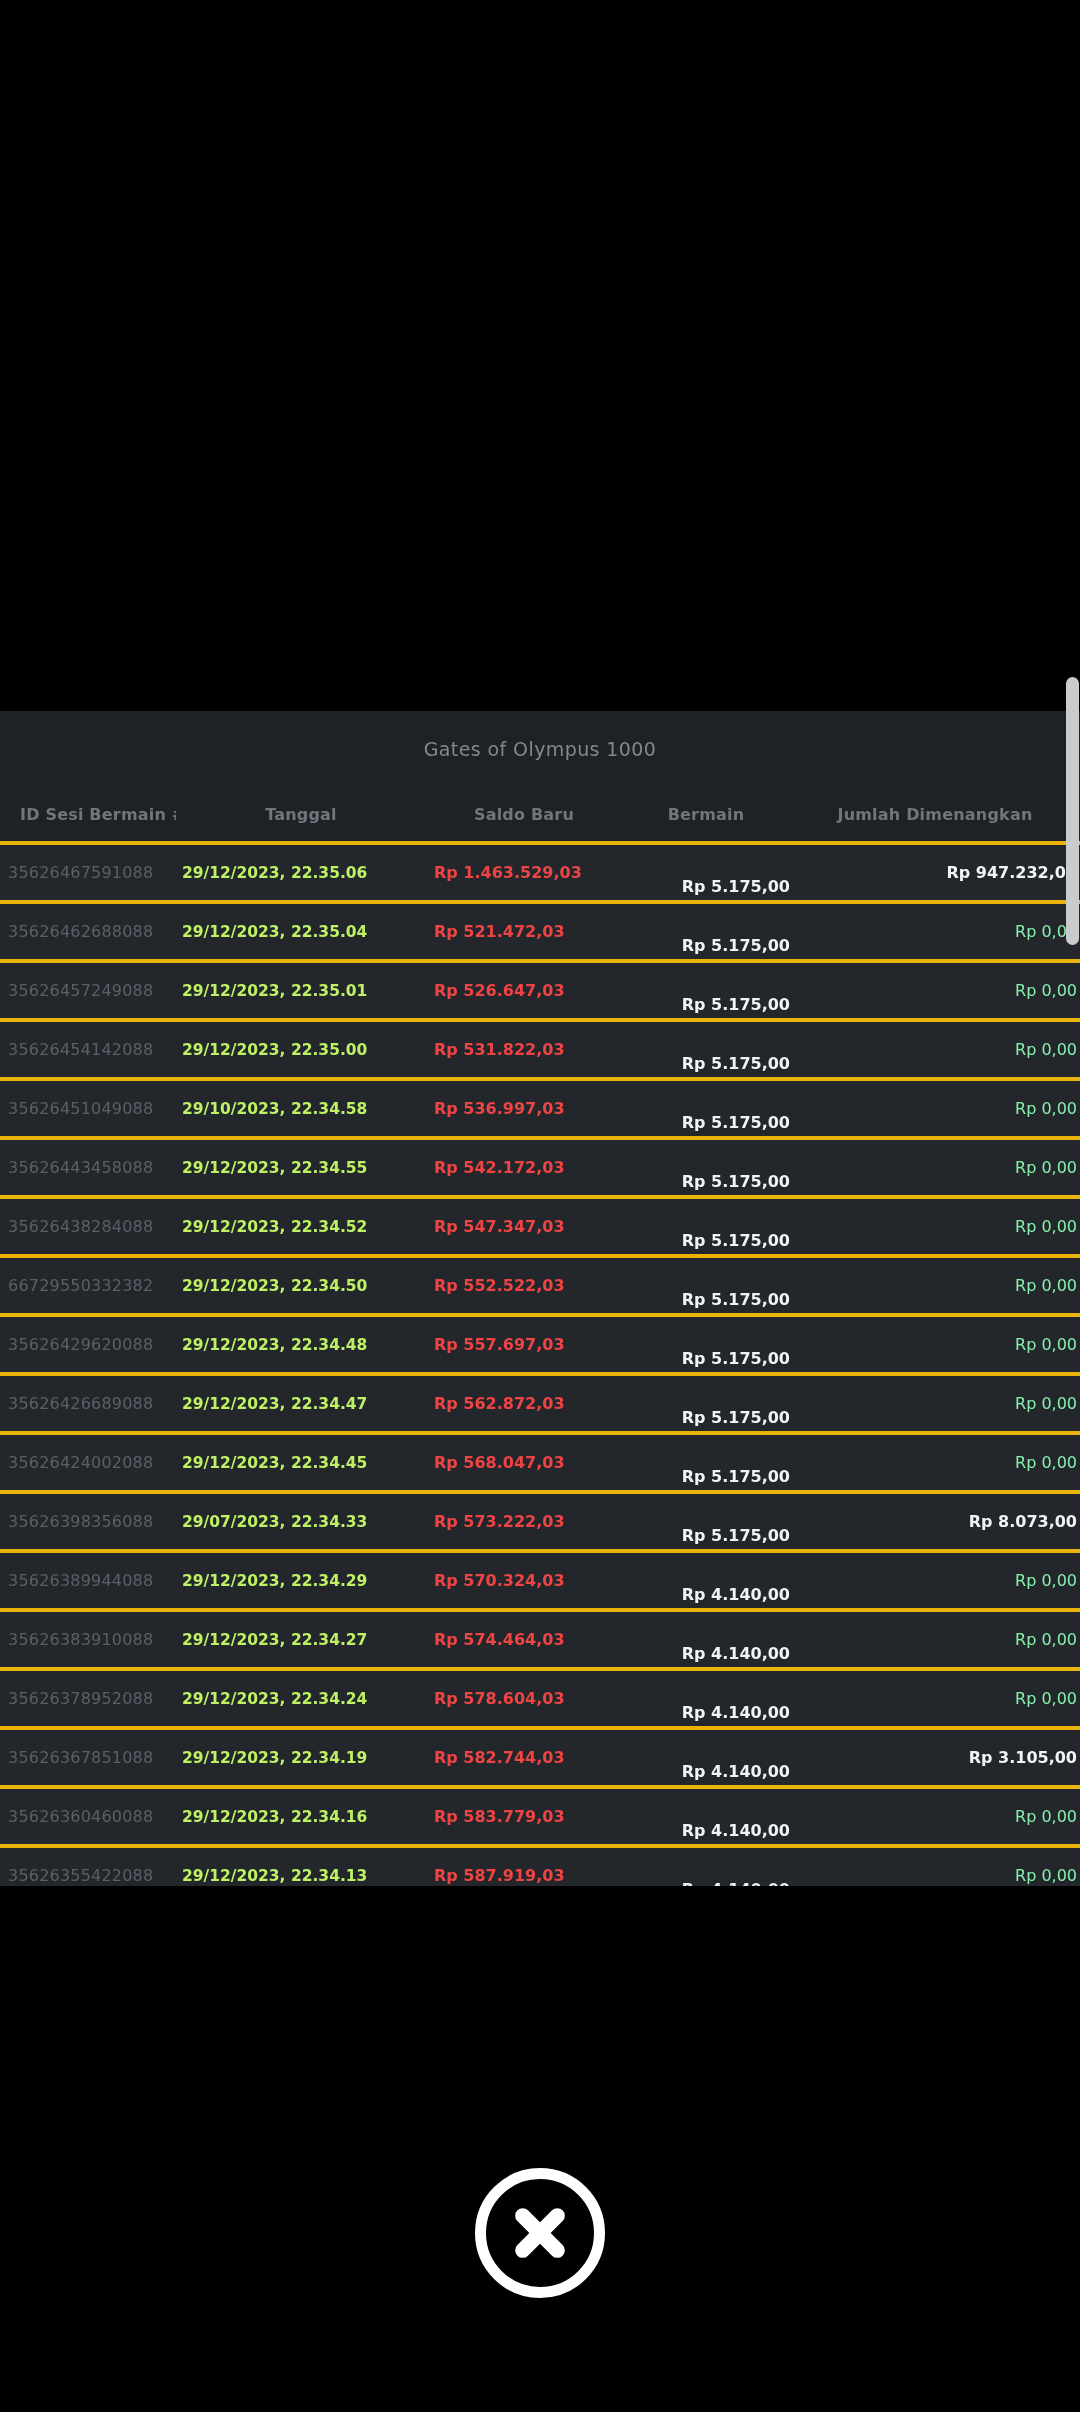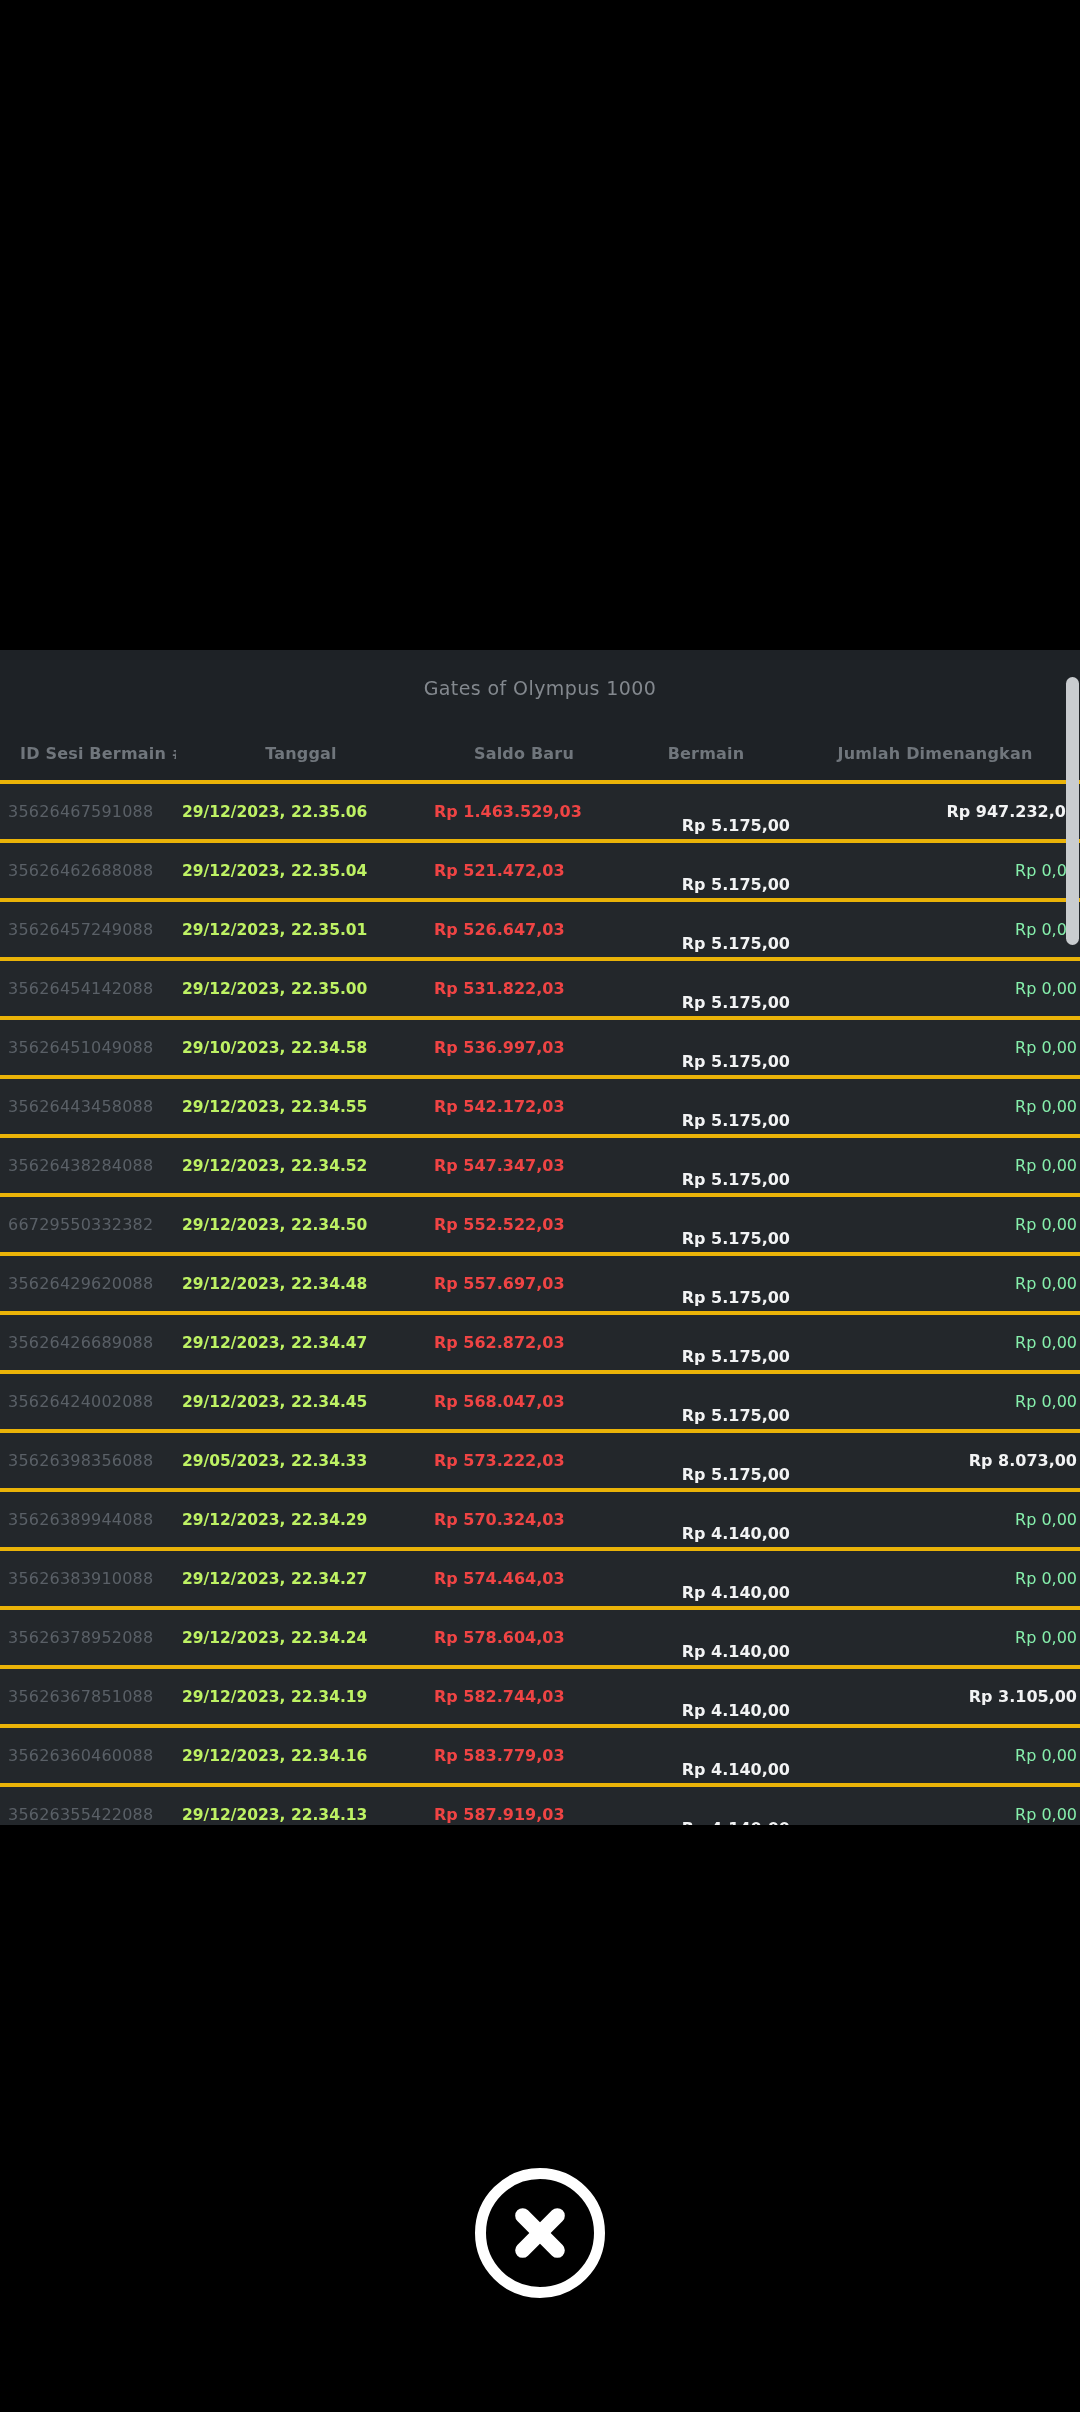--- a/index.html
+++ b/index.html
@@ -3,21 +3,21 @@
 <meta charset="utf-8">
 <style>
   html,body{margin:0;padding:0;background:#000;}
   body{
     width:1080px;height:2412px;position:relative;overflow:hidden;
     font-family:"DejaVu Sans","Liberation Sans",sans-serif;
     -webkit-font-smoothing:antialiased;
   }
   
   .modal{
-    position:absolute;left:0;top:650px;width:1080px;height:1175px;
+    position:absolute;left:0;top:711px;width:1080px;height:1175px;
     background:#23272b;overflow:hidden;
   }
   .title-band{
     height:76px;background:#1e2226;display:flex;align-items:center;justify-content:center;
   }
   .title-band .title{
     color:#83888e;font-size:19px;font-weight:500;letter-spacing:.4px;
   }
   .header-row{
     height:54px;background:#1e2226;display:grid;
@@ -145,21 +145,21 @@
       </div>
       <div class="row">
         <div class="cell c-id">35626424002088</div>
         <div class="cell c-date">29/12/2023, 22.34.45</div>
         <div class="cell c-balance">Rp 568.047,03</div>
         <div class="cell c-bet">Rp 5.175,00</div>
         <div class="cell c-win zero">Rp 0,00</div>
       </div>
       <div class="row">
         <div class="cell c-id">35626398356088</div>
-        <div class="cell c-date">29/05/2023, 22.34.33</div>
+        <div class="cell c-date">29/07/2023, 22.34.33</div>
         <div class="cell c-balance">Rp 573.222,03</div>
         <div class="cell c-bet">Rp 5.175,00</div>
         <div class="cell c-win won">Rp 8.073,00</div>
       </div>
       <div class="row">
         <div class="cell c-id">35626389944088</div>
         <div class="cell c-date">29/12/2023, 22.34.29</div>
         <div class="cell c-balance">Rp 570.324,03</div>
         <div class="cell c-bet">Rp 4.140,00</div>
         <div class="cell c-win zero">Rp 0,00</div>

